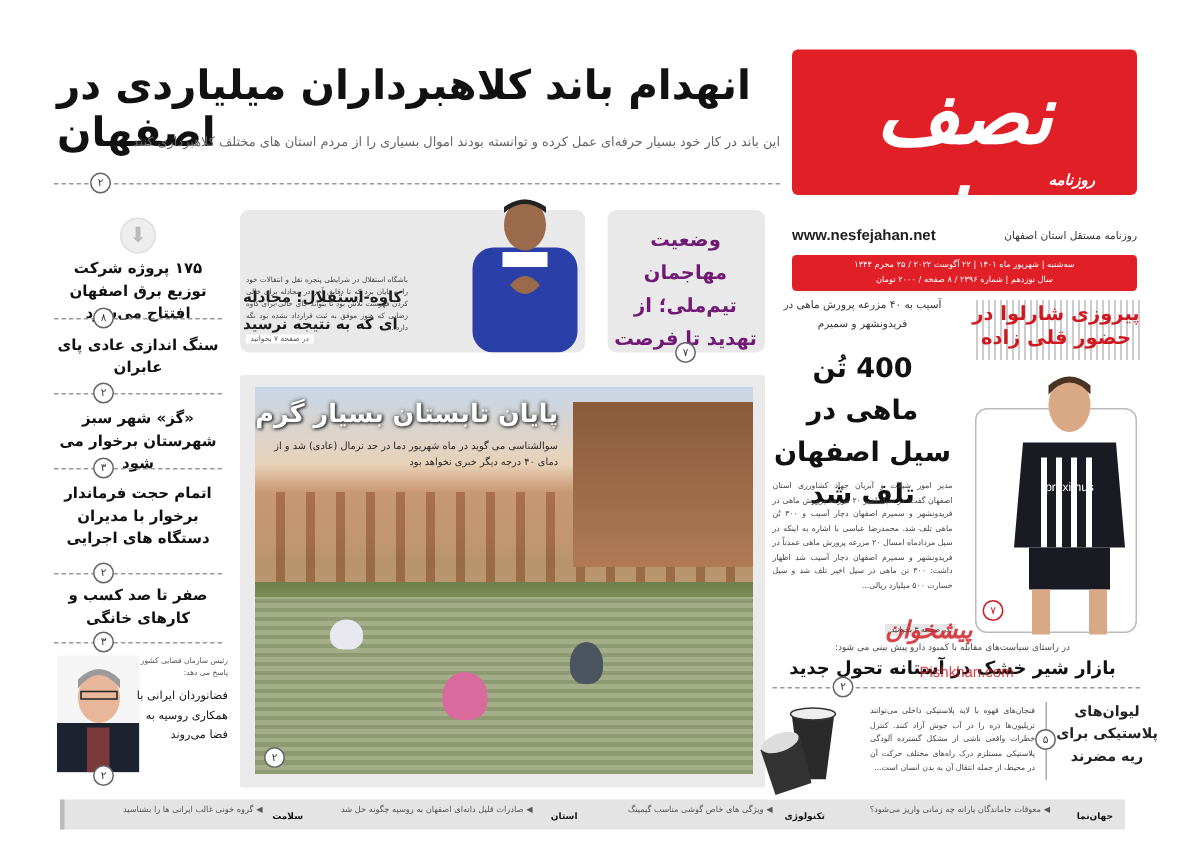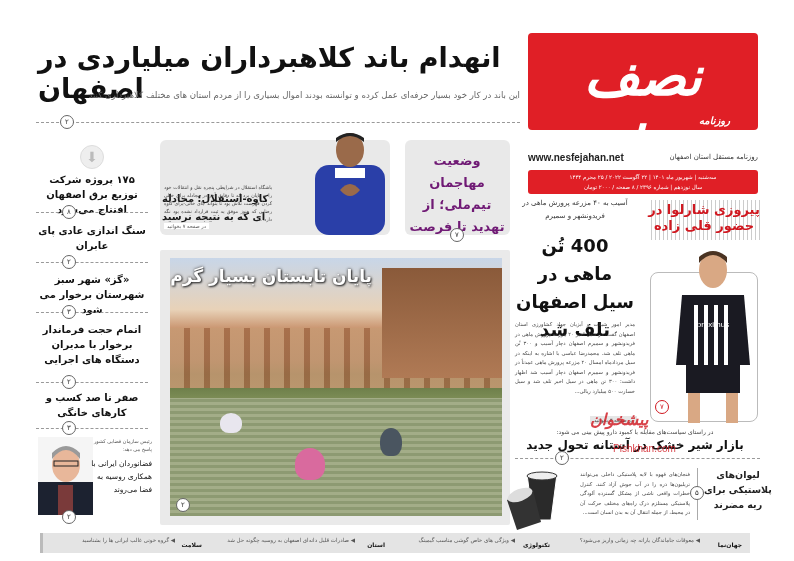--- a/index.html
+++ b/index.html
@@ -142,20 +142,21 @@
 
 <div class="abs photo-frame">
   <div class="photo">
     <div class="arches"></div>
     <div class="palace"></div>
     <div class="water"></div>
     <div class="kid" style="left:50px; top:155px; width:22px; height:20px; background:#e8e6ee;"></div>
     <div class="kid" style="left:125px; top:190px; width:30px; height:32px; background:#d96a9e;"></div>
     <div class="kid" style="left:210px; top:170px; width:22px; height:28px; background:#4a5560;"></div>
     <div class="photo-title">پایان تابستان بسیار گرم اصفهان</div>
+    <div class="photo-sub">سوالشناسی می گوید در ماه شهریور دما در حد نرمال (عادی) شد و از دمای ۴۰ درجه دیگر خبری نخواهد بود</div>
     <div class="marker" style="position:absolute; left:6px; top:240px;">۲</div>
   </div>
 </div>
 
 <div class="abs fish-kicker">آسیب به ۴۰ مزرعه پرورش ماهی در فریدونشهر و سمیرم</div>
 <div class="abs fish-head">400 تُن ماهی در سیل اصفهان تلف شد</div>
 <div class="abs fish-body">مدیر امور شیلات و آبزیان جهاد کشاورزی استان اصفهان گفت: در سیل اخیر ۲۰ مزرعه پرورش ماهی در فریدونشهر و سمیرم اصفهان دچار آسیب و ۳۰۰ تُن ماهی تلف شد. محمدرضا عباسی با اشاره به اینکه در سیل مردادماه امسال ۲۰ مزرعه پرورش ماهی عمدتاً در فریدونشهر و سمیرم اصفهان دچار آسیب شد اظهار داشت: ۳۰۰ تن ماهی در سیل اخیر تلف شد و سیل خسارت ۵۰۰ میلیارد ریالی...</div>
 <div class="abs fish-more">در صفحه ۳ بخوانید</div>
 
 <div class="abs striped"></div>

